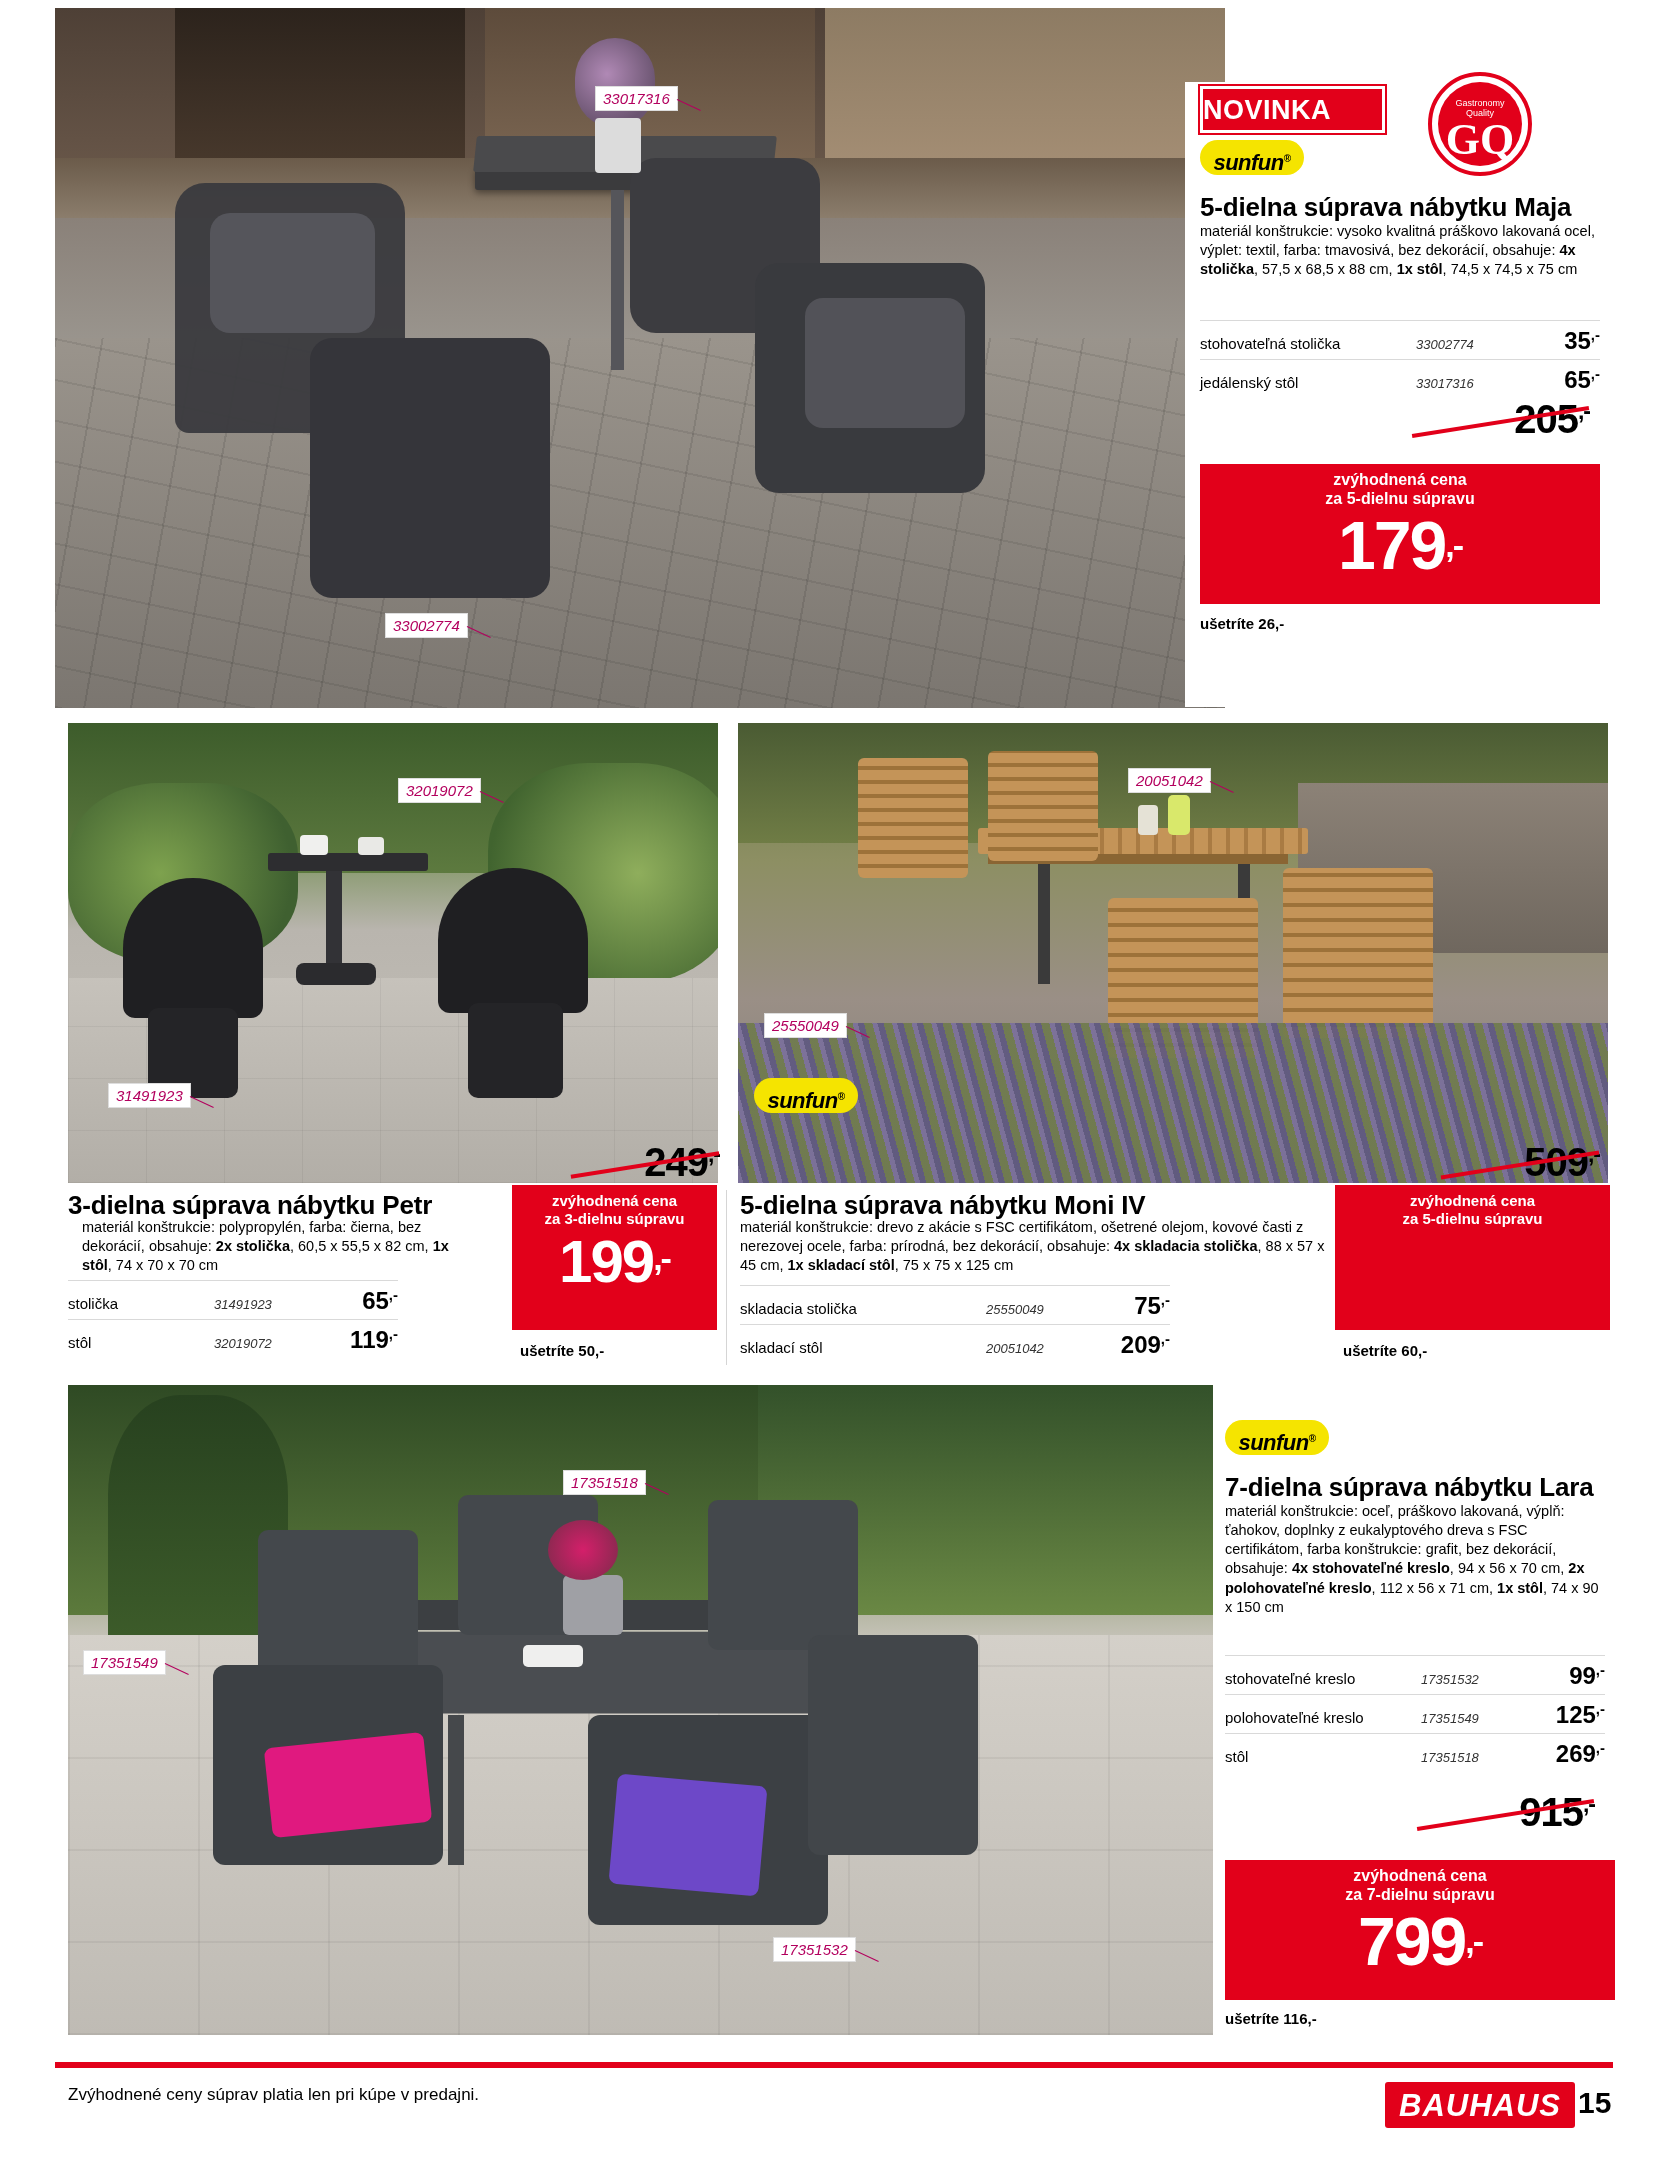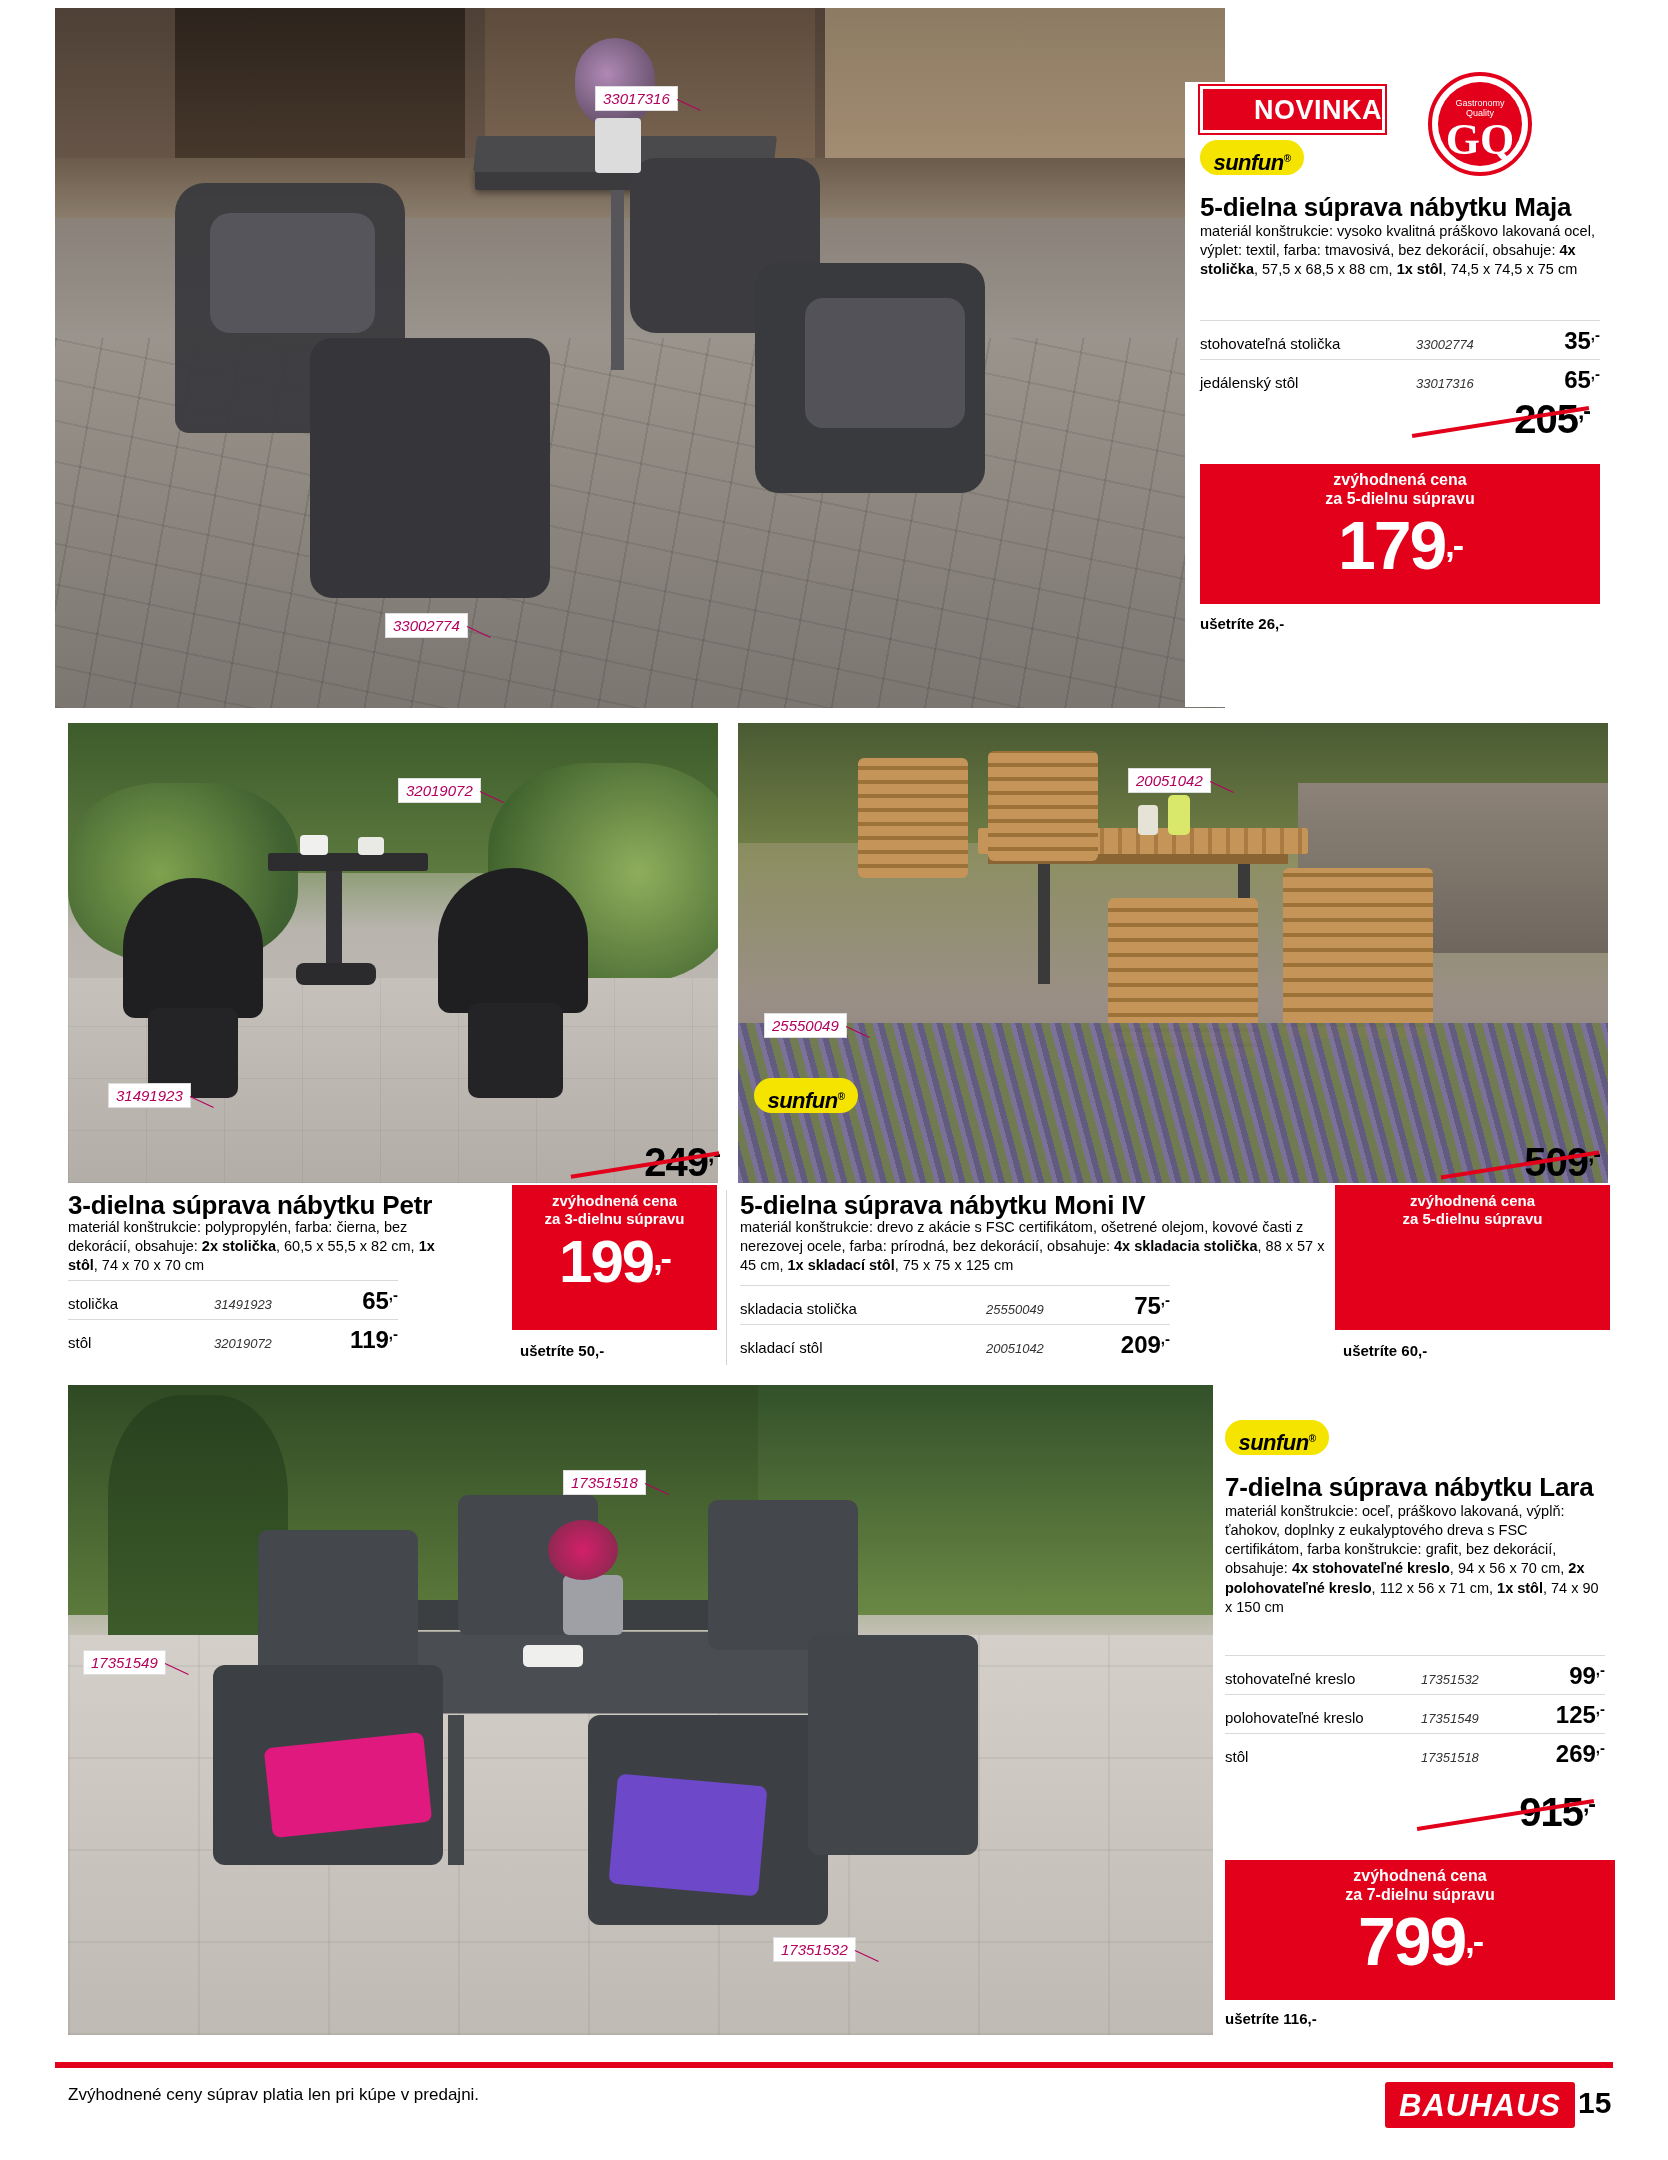--- a/index.html
+++ b/index.html
@@ -79,21 +79,21 @@
     padding: 7px 6px 4px 6px;
   }
   .redbox .rb-top { font-size: 16px; font-weight: bold; line-height: 1.18; }
   .redbox .rb-price { font-size: 68px; font-weight: bold; line-height: 0.95; letter-spacing: -2px; }
   .redbox .rb-price sup { font-size: 34px; vertical-align: 38%; }
   .savings { font-size: 15px; font-weight: bold; padding-top: 5px; }
 
   
   .novinka {
     background: #e2001a; color: #fff; font-weight: bold;
-    font-size: 27px; text-align: right; letter-spacing: 0.5px;
+    font-size: 27px; text-align: left; letter-spacing: 0.5px;
     padding: 6px 0 4px 0;
     border: 3px solid #fff;
     outline: 2px solid #e2001a;
   }
 
   
   .seal { position: absolute; width: 104px; height: 104px; }
 
   
   .sunfun {
@@ -274,21 +274,21 @@
     <div class="code-tag" style="left:390px; top:45px;">20051042</div>
     <div class="code-tag" style="left:26px; top:290px;">25550049</div>
   </div>
 
   <div class="strike" style="position:absolute; left:1430px; top:1140px; width:170px;">
     <span>509</span><sup>,-</sup>
   </div>
 
   <div class="panel" style="left:68px; top:1190px; width:450px; height:160px;">
     <h2 style="position:absolute; left:0; top:0;">3-dielna súprava nábytku Petr</h2>
-    <div class="desc" style="position:absolute; left:0; top:28px; width:400px;">
+    <div class="desc" style="position:absolute; left:14px; top:28px; width:400px;">
       <span>materiál konštrukcie: polypropylén, farba: čierna, bez dekorácií, obsahuje:</span>
       <b>2x stolička</b><span>, 60,5 x 55,5 x 82 cm,</span>
       <b>1x stôl</b><span>, 74 x 70 x 70 cm</span>
     </div>
     <div style="position:absolute; left:0; top:90px; width:330px;">
       <div class="price-row">
         <span class="nm">stolička</span>
         <span class="cd">31491923</span>
         <span class="pr"><span>65</span><sup>,-</sup></span>
       </div>

